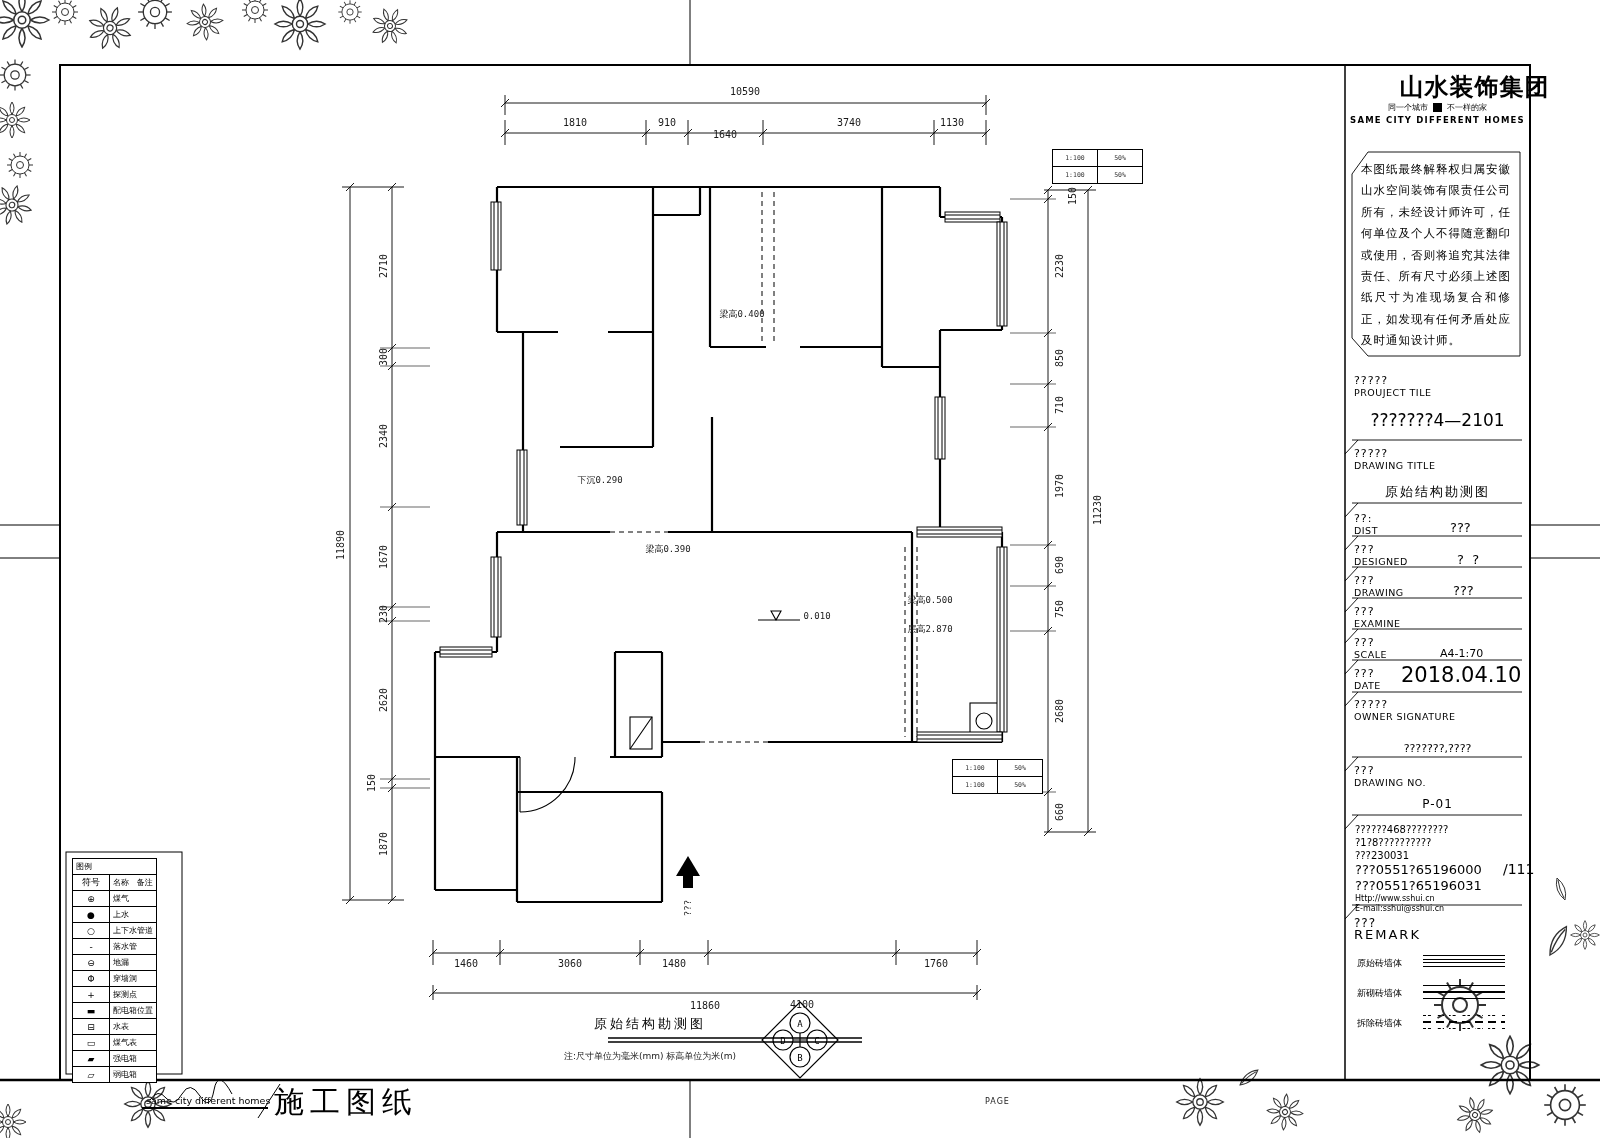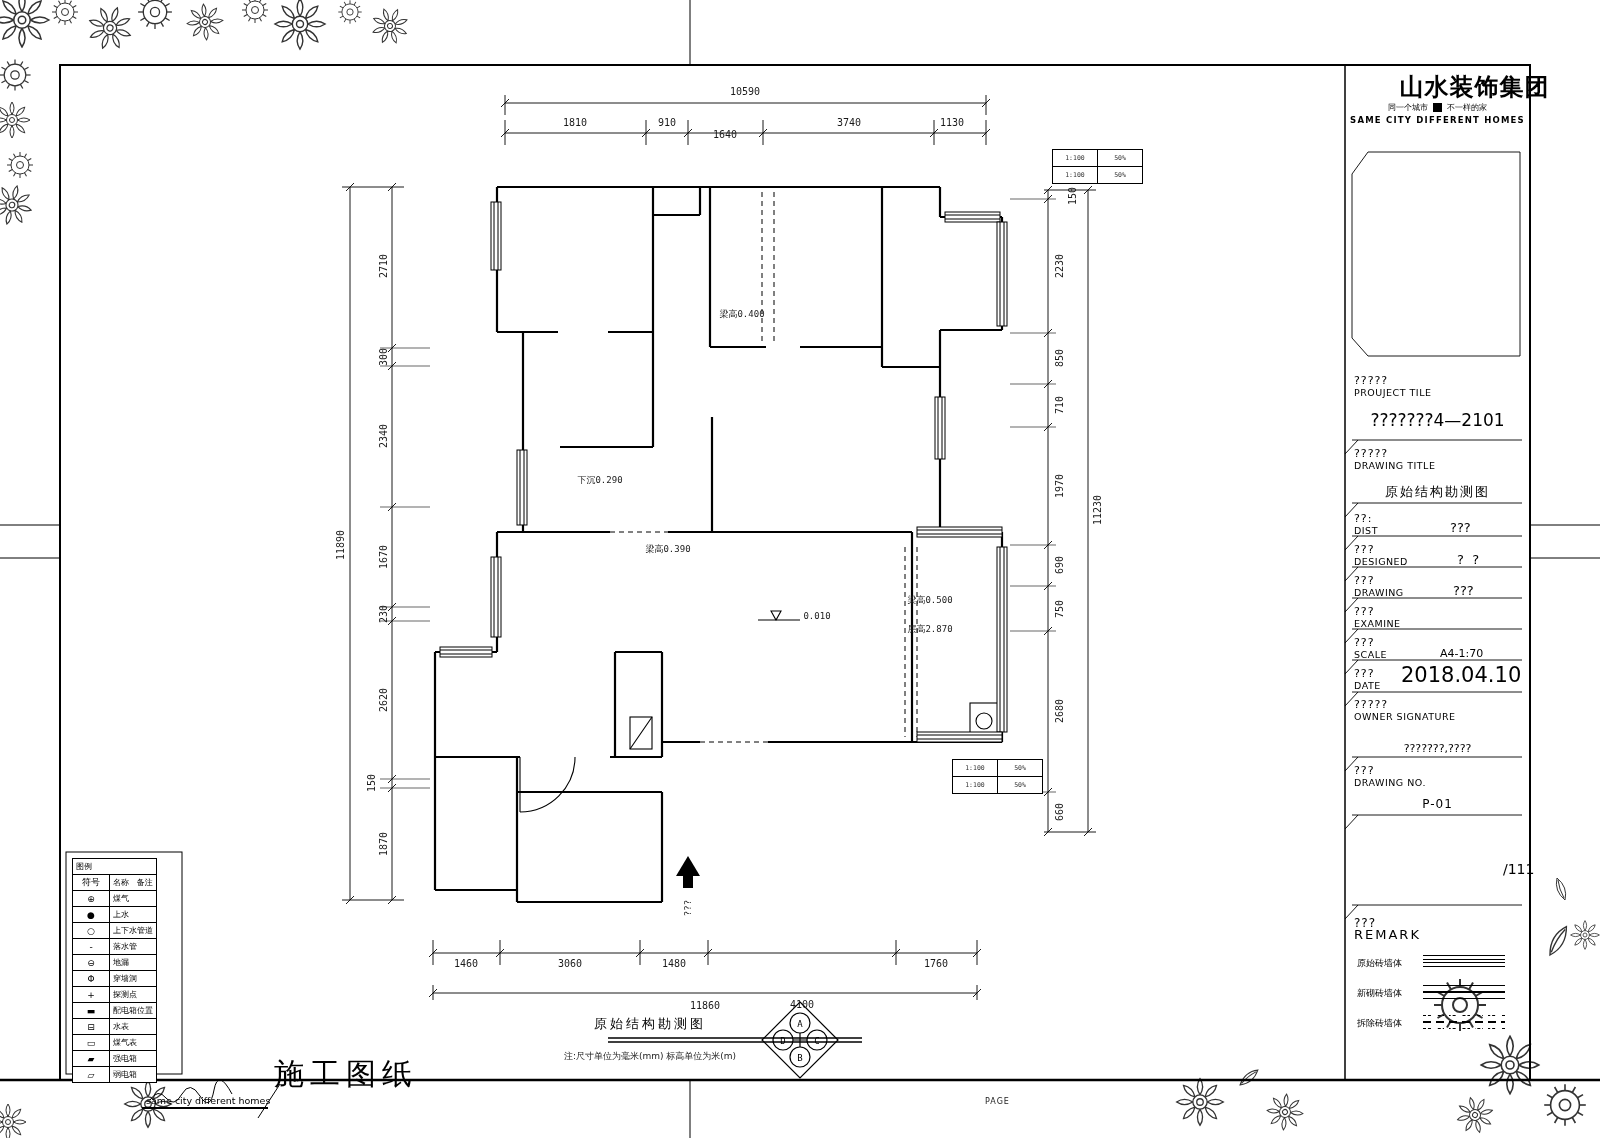--- a/index.html
+++ b/index.html
@@ -43,21 +43,21 @@
   .contact .big{font-size:13px;line-height:16px;}
   .contact .small{font-size:8px;line-height:10px;}
   .wall-sym{position:absolute;left:78px;width:82px;height:12px;display:inline-block;}
   .ws1{background:repeating-linear-gradient(180deg,#000 0 1px,transparent 1px 3.5px);}
   .ws2{border-top:1.5px solid #000;border-bottom:1.5px solid #000;
        background:linear-gradient(180deg,transparent 40%,#000 40%,#000 60%,transparent 60%);}
   .ws3{border-top:1.5px dashed #000;border-bottom:1.5px dashed #000;
        background:linear-gradient(180deg,transparent 45%,#000 45%,#000 55%,transparent 55%);
        -webkit-mask:repeating-linear-gradient(90deg,#000 0 8px,transparent 8px 13px);
        mask:repeating-linear-gradient(90deg,#000 0 8px,transparent 8px 13px);}
-  .footer-title{position:absolute;left:274px;top:1054px;font-size:30px;letter-spacing:6px;}
+  .footer-title{position:absolute;left:274px;top:1082px;font-size:30px;letter-spacing:6px;}
   .footer-slogan{position:absolute;left:146px;top:1095px;font-size:9.5px;white-space:nowrap;}
   .footer-page{position:absolute;left:985px;top:1097px;font-size:8px;letter-spacing:1px;color:#222;}
 </style>
 </head>
 <body>
 
 <div class="sheet">
 
   <svg class="linework" width="1600" height="1138" viewBox="0 0 1600 1138">
     <defs>
@@ -408,20 +408,21 @@
 
   <div class="titleblock">
     <div class="logo-title">山水装饰集团</div>
     <div class="logo-row">
       <span>同一个城市</span>
       <span class="logo-sq"></span>
       <span>不一样的家</span>
     </div>
     <div class="logo-en">SAME CITY DIFFERENT HOMES</div>
 
+    <div class="disclaimer">本图纸最终解释权归属安徽山水空间装饰有限责任公司所有，未经设计师许可，任何单位及个人不得随意翻印或使用，否则将追究其法律责任、所有尺寸必须上述图纸尺寸为准现场复合和修正，如发现有任何矛盾处应及时通知设计师。</div>
 
     <div class="tb-label" style="top:310px;">
       <span class="cn">?????</span>
       <span class="en">PROUJECT TILE</span>
     </div>
     <div class="tb-value center" style="top:345px;font-size:17px;">???????4—2101</div>
 
     <div class="tb-label" style="top:383px;">
       <span class="cn">?????</span>
       <span class="en">DRAWING TITLE</span>
@@ -468,20 +469,29 @@
       <span class="en">OWNER SIGNATURE</span>
     </div>
 
     <div class="tb-value center" style="top:677px;font-size:11px;">???????,????</div>
     <div class="tb-label" style="top:700px;">
       <span class="cn">???</span>
       <span class="en">DRAWING NO.</span>
     </div>
     <div class="tb-value center" style="top:732px;font-size:12px;letter-spacing:1px;">P-01</div>
 
+    <div class="contact">
+      <div>??????468????????</div>
+      <div>?1?8??????????</div>
+      <div>???230031</div>
+      <div class="big">???0551?65196000</div>
+      <div class="big">???0551?65196031</div>
+      <div class="small">Http://www.sshui.cn</div>
+      <div class="small">E-mail:sshui@sshui.cn</div>
+    </div>
     <div class="tb-value" style="left:158px;top:796px;font-size:14px;">/111</div>
 
     <div class="tb-label" style="top:852px;">
       <span class="cn" style="font-size:12px;">???</span>
       <span class="en" style="font-size:13px;letter-spacing:2px;">REMARK</span>
     </div>
 
     <div class="tb-value" style="left:12px;top:892px;font-size:9px;">原始砖墙体</div>
     <span class="wall-sym ws1" style="top:890px;"></span>
     <div class="tb-value" style="left:12px;top:922px;font-size:9px;">新砌砖墙体</div>

